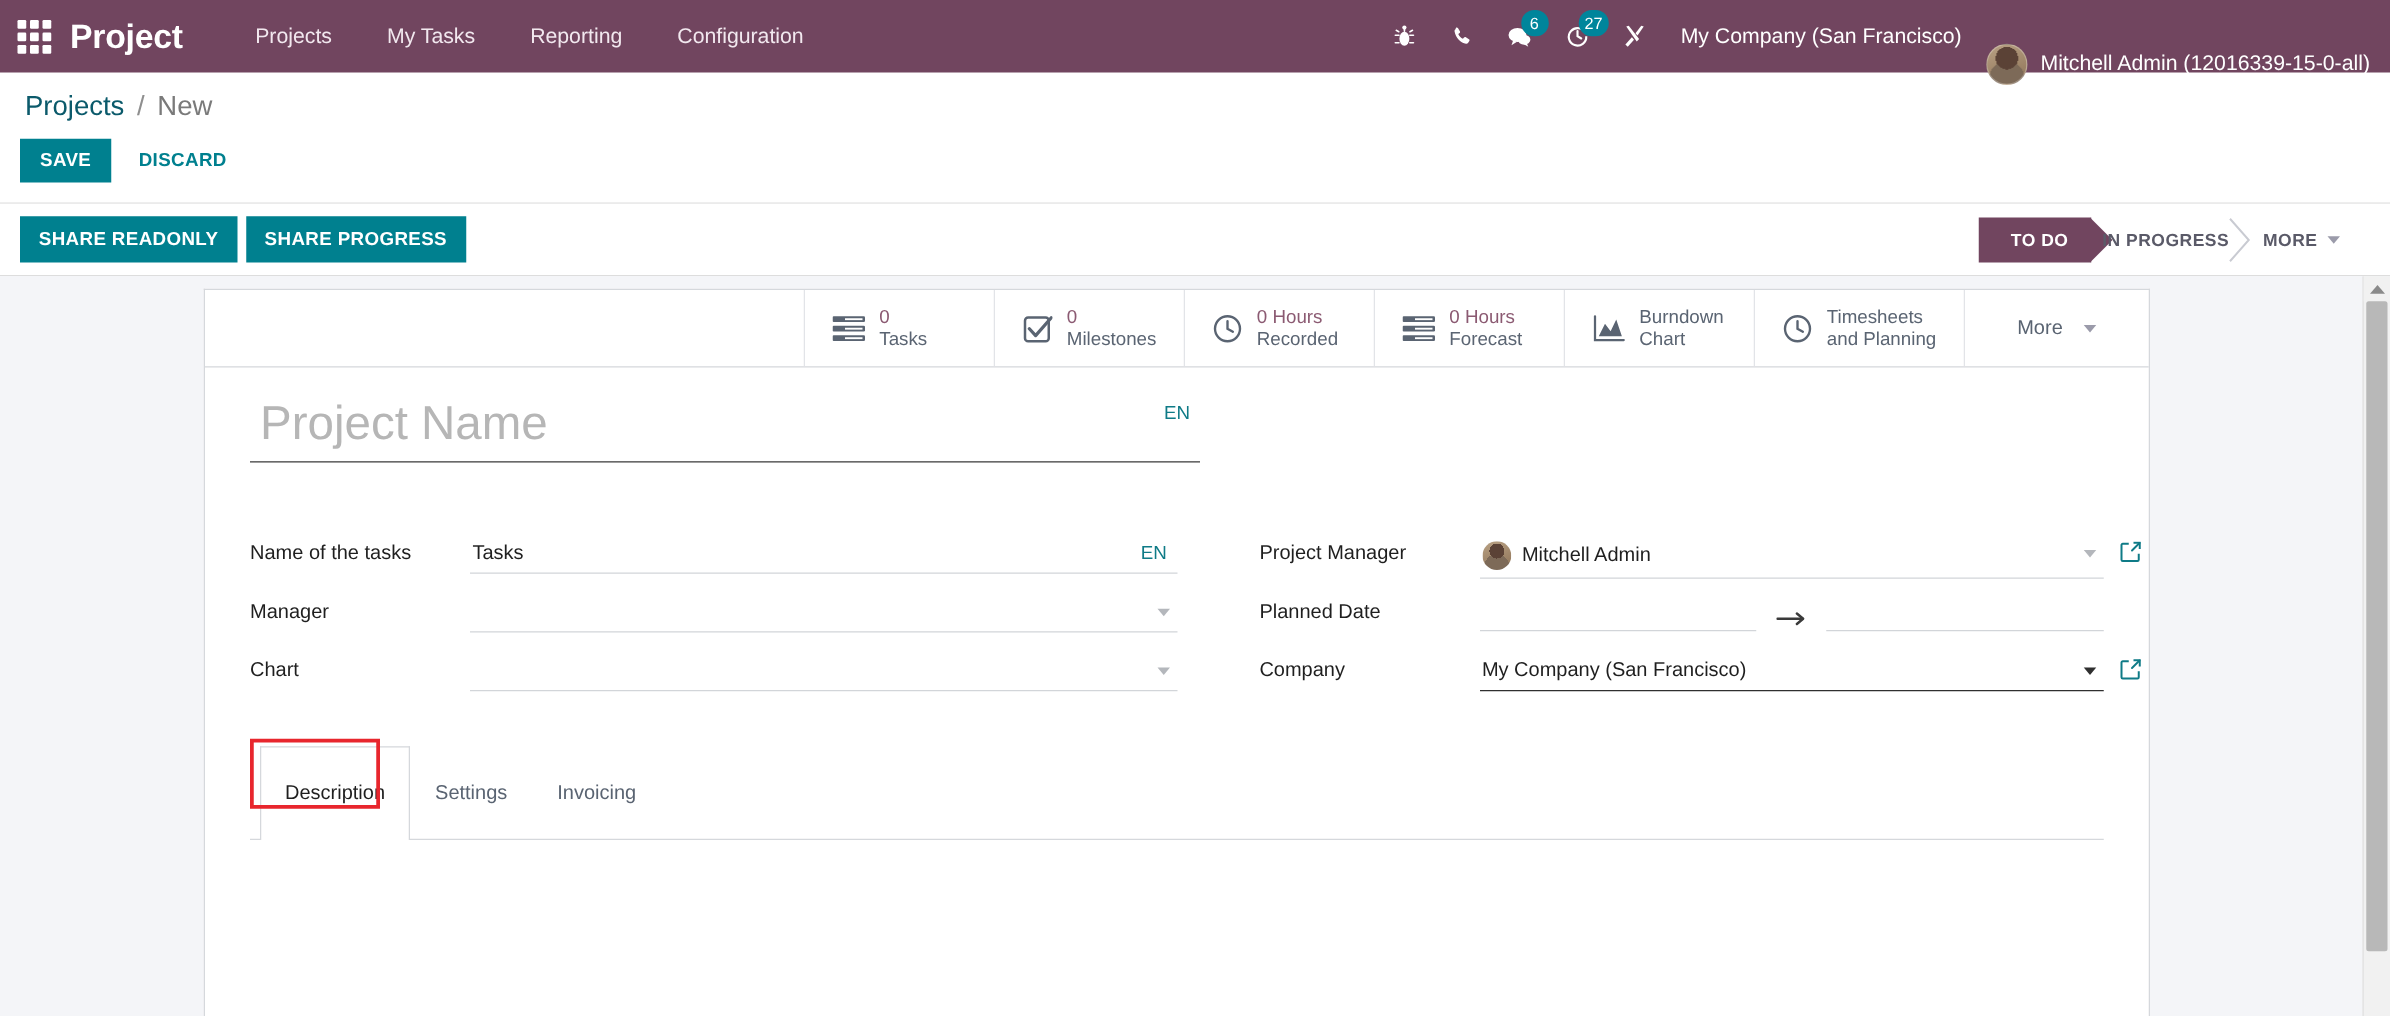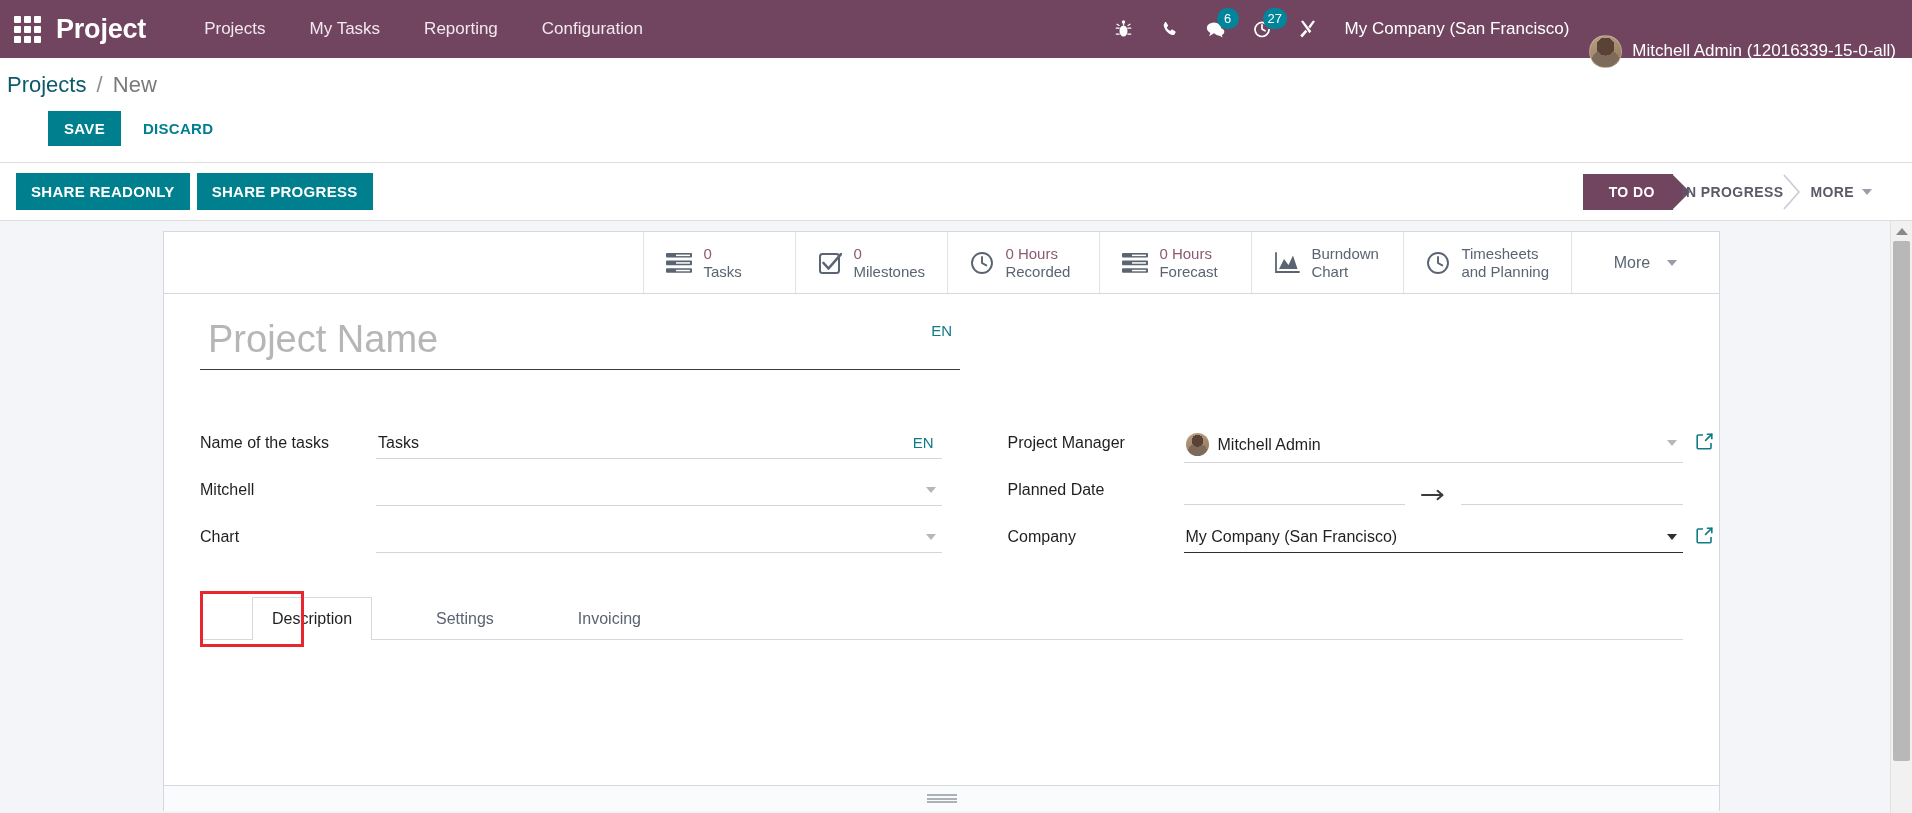--- a/index.html
+++ b/index.html
@@ -111,34 +111,33 @@
     border: 1px solid rgba(255,255,255,0.25);
   }
   .user-name { font-size: 17px; color: #ffffff; }
 
   
   .control-panel {
     background: #ffffff;
     padding: 14px 0 0 0;
   }
   .breadcrumb {
-    padding: 0 0 0 7px;
+    padding: 0 0 0 20px;
     font-size: 22px;
     white-space: nowrap;
   }
   .bc-link { color: #0b5a6b; cursor: pointer; }
   .bc-sep { color: #8f8f8f; margin: 0 4px; }
   .bc-current { color: #7a7a7a; }
 
   .btn-row {
     padding: 13px 0 16px 16px;
     display: flex;
     align-items: center;
     gap: 6px;
-    margin-left: 32px;
   }
   .btn {
     font-size: 15px;
     font-weight: bold;
     letter-spacing: 0.3px;
     padding: 9px 16px;
     border: none;
     cursor: pointer;
     font-family: inherit;
   }
@@ -390,27 +389,26 @@
   .notebook {
     margin-top: 28px;
     border-bottom: 1px solid #d5d8dc;
     display: flex;
     padding-left: 8px;
     position: relative;
   }
   .tab {
     font-size: 16px;
     color: #5a6472;
-    padding: 12px 19px;
+    padding: 28px 19px;
     cursor: pointer;
     border: 1px solid transparent;
     border-bottom: none;
     margin-bottom: -1px;
     background: transparent;
-    margin-left: 44px;
   }
   .tab.active {
     color: #1f1f1f;
     background: #ffffff;
     border-color: #d5d8dc;
   }
   .tab-highlight {
     position: absolute;
     left: 0px;
     top: -6px;
@@ -699,21 +697,21 @@
 
           <div class="frow">
             <div class="flabel">Name of the tasks</div>
             <div class="fctrl">
               <div class="fline">Tasks</div>
               <span class="flang">EN</span>
             </div>
           </div>
 
           <div class="frow">
-            <div class="flabel">Mitchell</div>
+            <div class="flabel">Manager</div>
             <div class="fctrl">
               <div class="fline"></div>
               <span class="fcaret"></span>
             </div>
           </div>
 
           <div class="frow">
             <div class="flabel">Chart</div>
             <div class="fctrl">
               <div class="fline"></div>

